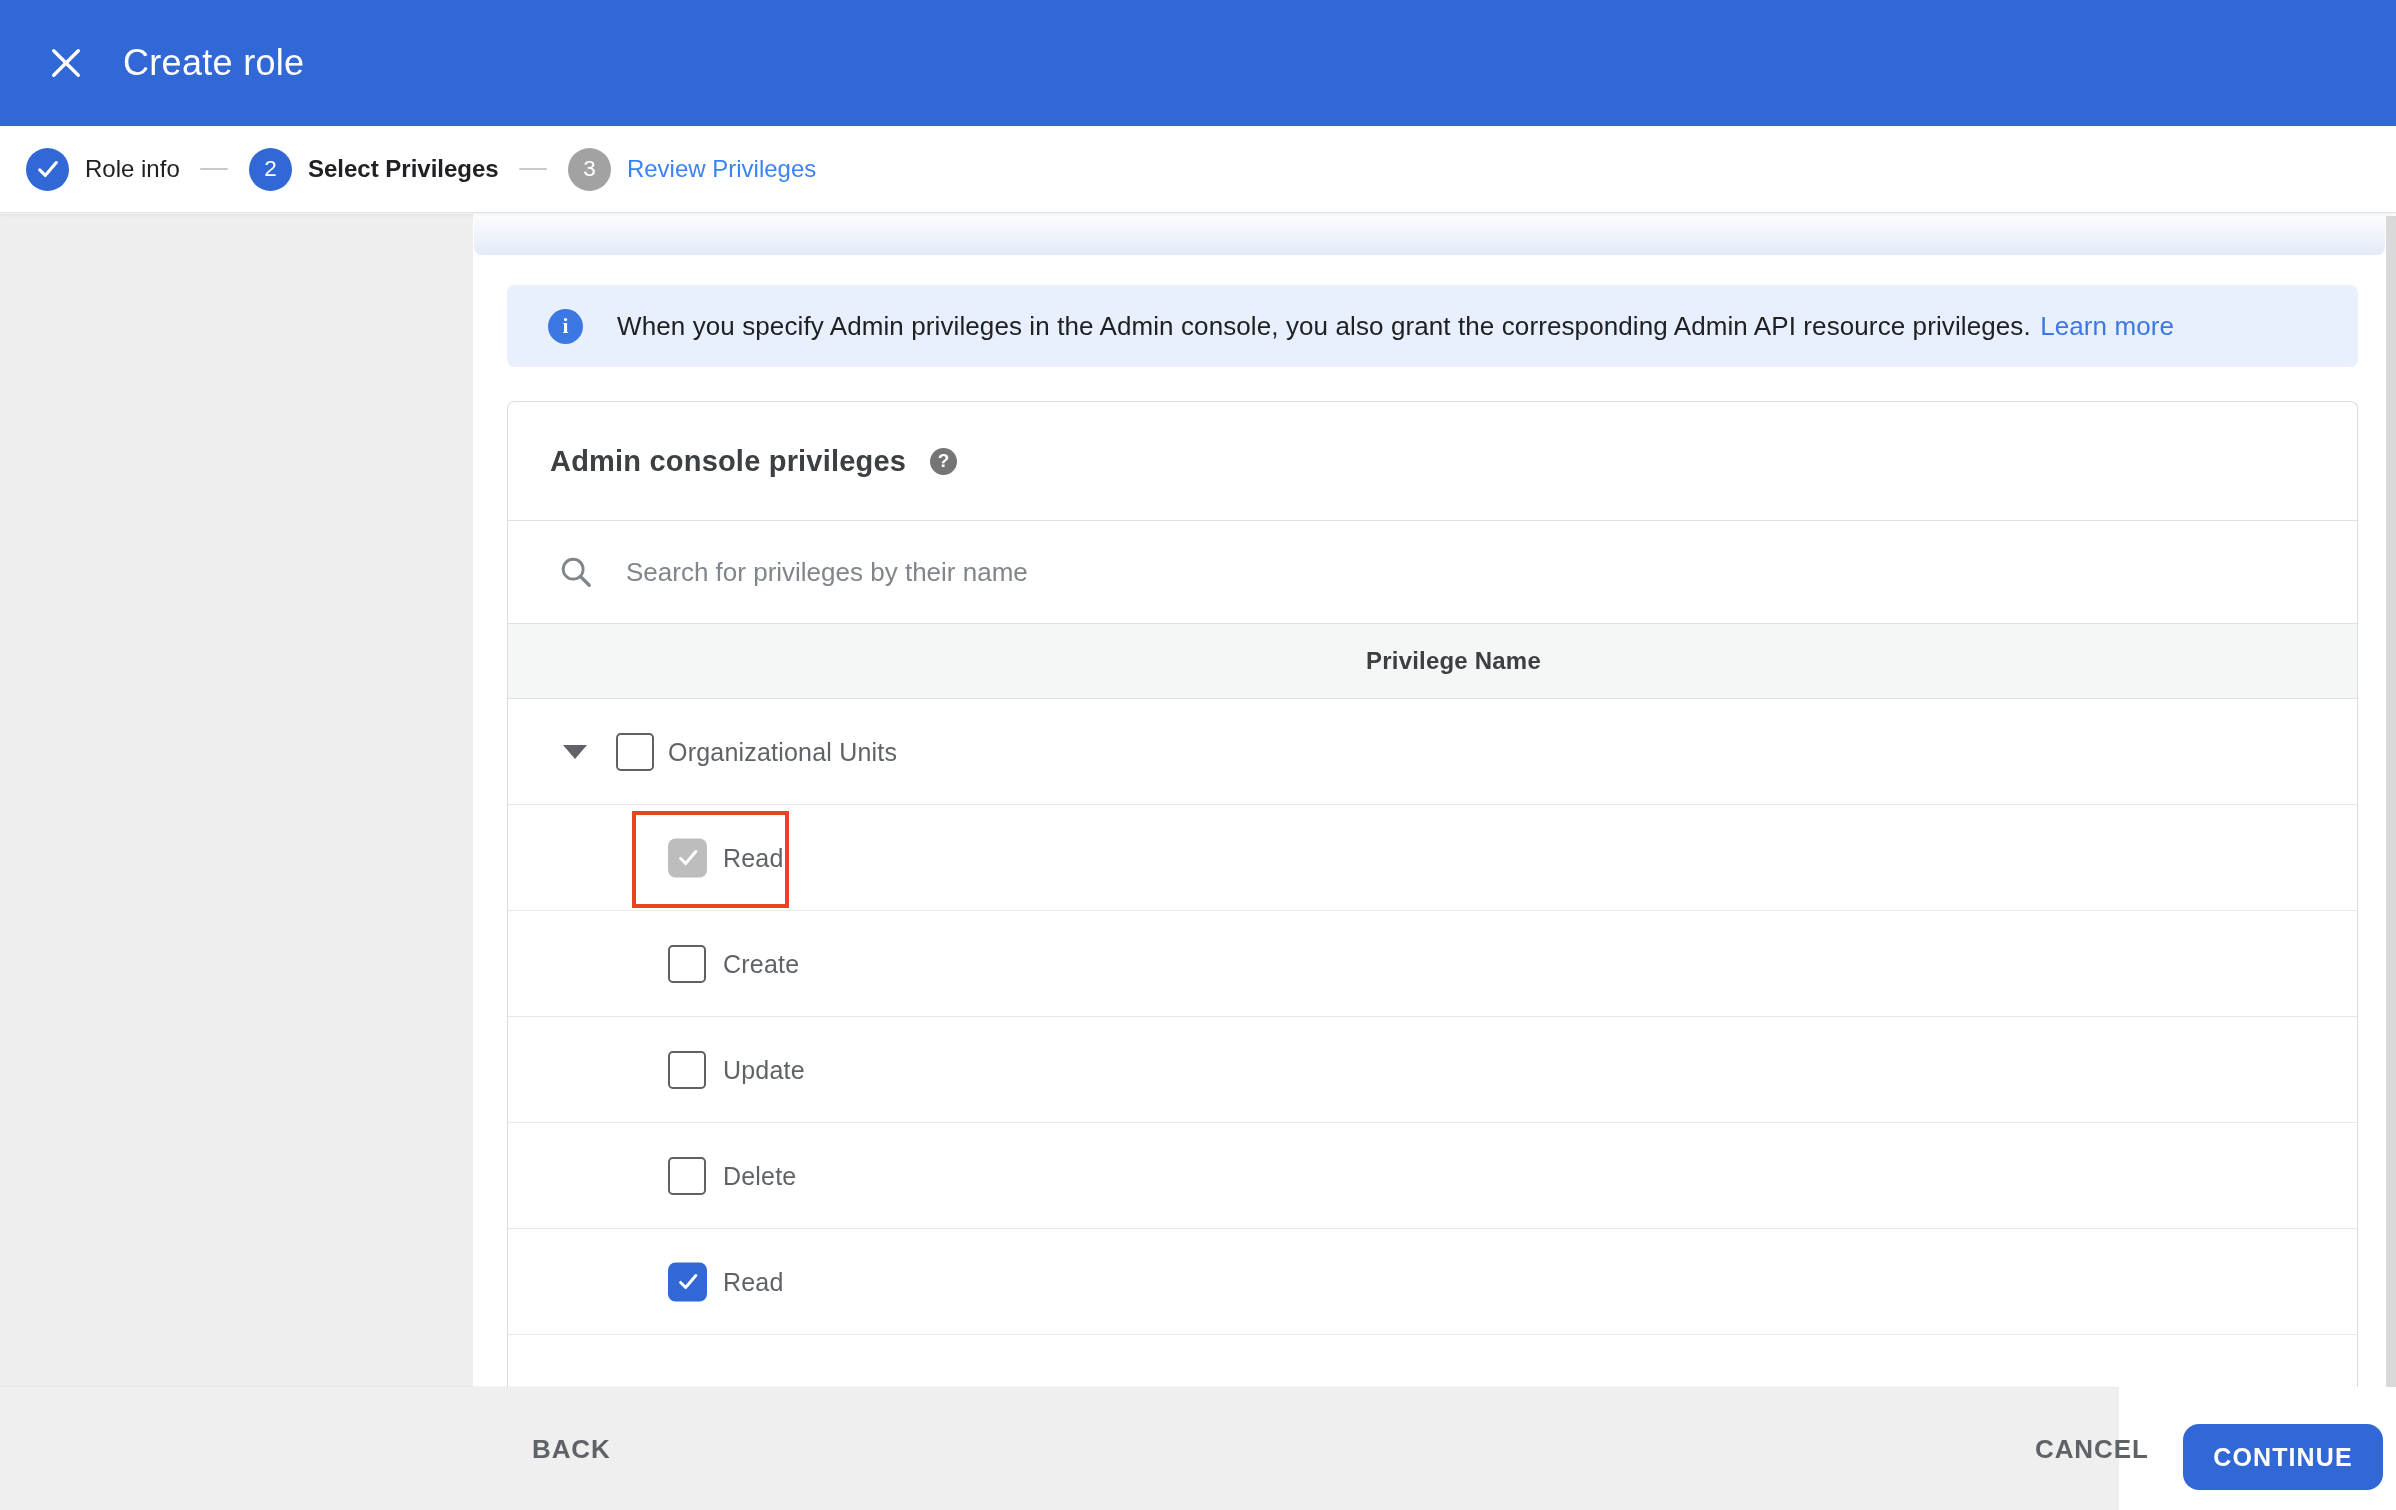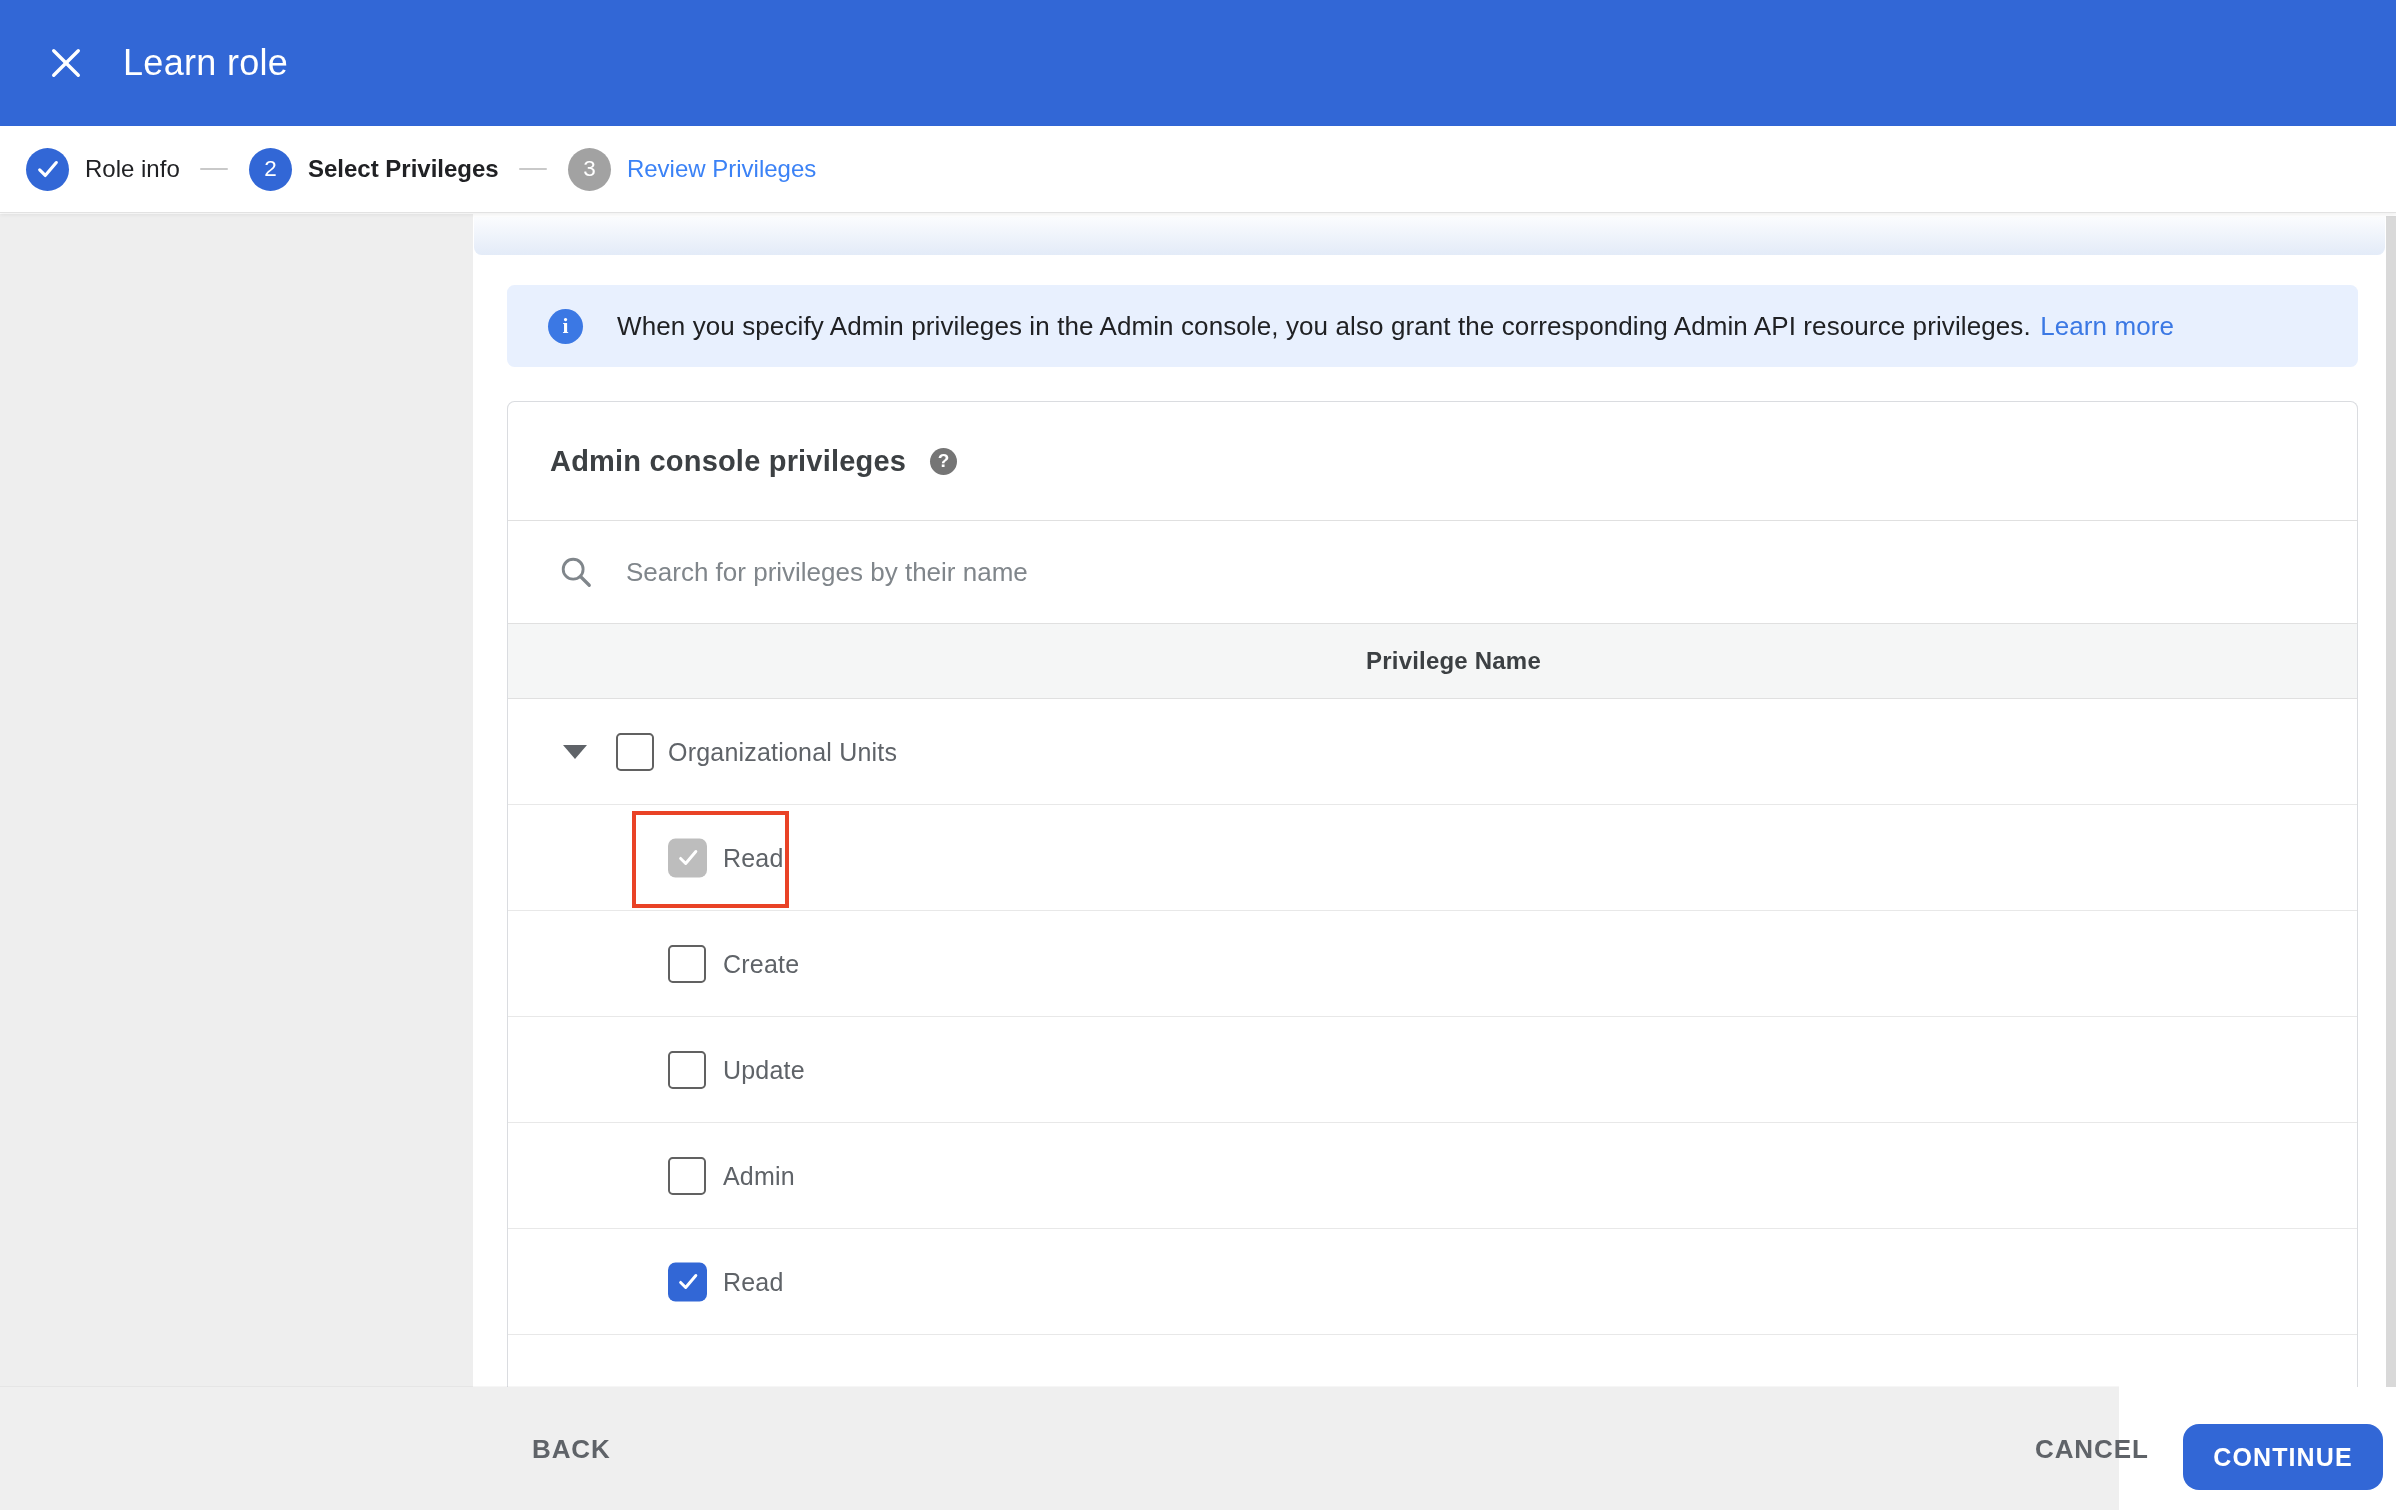--- a/index.html
+++ b/index.html
@@ -93,21 +93,21 @@
 
 <div id="app">
 
   <div class="appbar">
     <div class="close-btn">
       <svg width="34" height="34" viewBox="0 0 36 36">
         <line x1="5" y1="5" x2="31" y2="31" stroke="#fff" stroke-width="3.6" stroke-linecap="round"></line>
         <line x1="31" y1="5" x2="5" y2="31" stroke="#fff" stroke-width="3.6" stroke-linecap="round"></line>
       </svg>
     </div>
-    <div class="appbar-title">Learn role</div>
+    <div class="appbar-title">Create role</div>
   </div>
 
   <div class="stepper">
     <div class="step">
       <div class="step-circle done">
         <svg width="24" height="24" viewBox="0 0 26 26">
             <path d="M4 14 L10 20 L22 6" fill="none" stroke="#fff" stroke-width="3.4" stroke-linecap="round" stroke-linejoin="round"></path>
           </svg>
       </div>
       <div class="step-label">Role info</div>
@@ -175,21 +175,21 @@
           <div class="prow">
             <div class="cbx child"></div>
             <div class="prow-label child">Create</div>
           </div>
           <div class="prow">
             <div class="cbx child"></div>
             <div class="prow-label child">Update</div>
           </div>
           <div class="prow">
             <div class="cbx child"></div>
-            <div class="prow-label child">Admin</div>
+            <div class="prow-label child">Delete</div>
           </div>
           <div class="prow">
             <div class="cbx child filled blue">
               <svg width="24" height="24" viewBox="0 0 26 26">
                 <path d="M5 14 L10.5 19.5 L21.5 6.5" fill="none" stroke="#fff" stroke-width="3.2" stroke-linecap="round" stroke-linejoin="round"></path>
               </svg>
             </div>
             <div class="prow-label child">Read</div>
           </div>
         </div>

